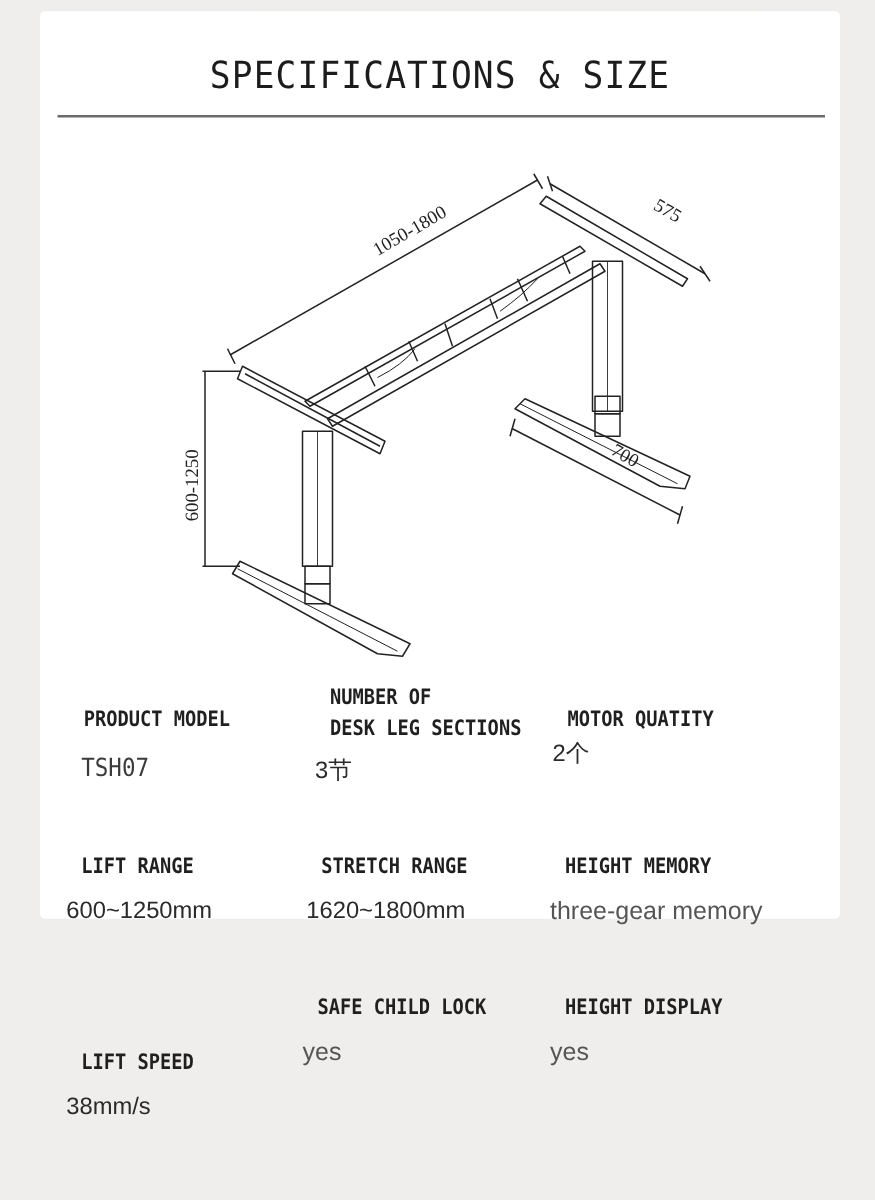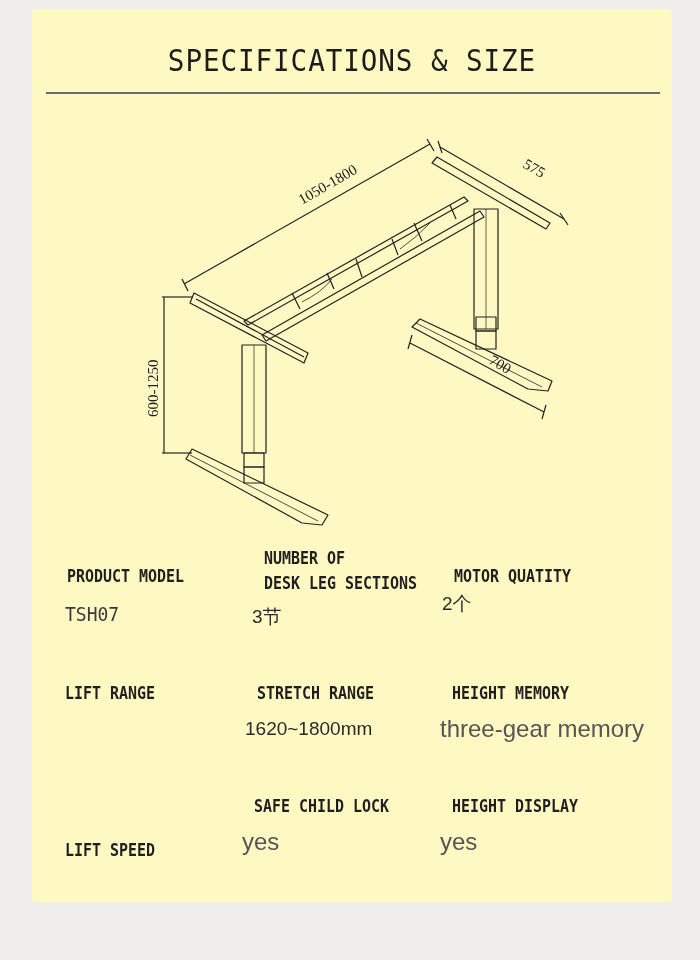--- a/index.html
+++ b/index.html
@@ -12,22 +12,22 @@
       background: #efeeec;
       position: relative;
       overflow: hidden;
       font-family: "DejaVu Sans", sans-serif;
     }
     .card {
       position: absolute;
       left: 32px;
       top: 9px;
       width: 640px;
-      height: 893px;
-      background: #fef9c3;
+      height: 726px;
+      background: #ffffff;
       border-radius: 4px;
     }
     .page-title {
       position: absolute;
       left: 0;
       top: 34px;
       width: 640px;
       text-align: center;
       font-family: "DejaVu Sans Mono", monospace;
       font-size: 30px;
@@ -88,21 +88,21 @@
       white-space: nowrap;
     }
     .spec-value.mono {
       font-family: "DejaVu Sans Mono", monospace;
       font-size: 20px;
       color: #3a3a3a;
       transform: scaleX(0.9);
     }
     .spec-value.muted {
       color: #555555;
-      font-size: 24px;
+      font-size: 20px;
     }
   </style>
 </head>
 <body>
 
 <div class="card">
   <div class="page-title">SPECIFICATIONS &amp; SIZE</div>
   <div class="divider"></div>
 
   <div class="diagram">
@@ -179,32 +179,34 @@
       <div class="spec-label" style="margin-top:3px;">DESK LEG SECTIONS</div>
       <div class="spec-value" style="margin-top:10px;">3节</div>
     </div>
     <div class="spec-cell" style="left:410px; top:556px;">
       <div class="spec-label">MOTOR QUATITY</div>
       <div class="spec-value" style="margin-top:4px;">2个</div>
     </div>
 
     <div class="spec-cell" style="left:21px; top:673px;">
       <div class="spec-label">LIFT RANGE</div>
+      <div class="spec-value" style="margin-top:12px;">600~1250mm</div>
     </div>
     <div class="spec-cell" style="left:213px; top:673px;">
       <div class="spec-label">STRETCH RANGE</div>
       <div class="spec-value" style="margin-top:12px;">1620~1800mm</div>
     </div>
     <div class="spec-cell" style="left:408px; top:673px;">
       <div class="spec-label">HEIGHT MEMORY</div>
       <div class="spec-value muted" style="margin-top:12px;">three-gear memory</div>
     </div>
 
     <div class="spec-cell" style="left:21px; top:786px;margin-top:44px;">
       <div class="spec-label">LIFT SPEED</div>
+      <div class="spec-value" style="margin-top:12px;">38mm/s</div>
     </div>
     <div class="spec-cell" style="left:210px; top:786px;">
       <div class="spec-label">SAFE CHILD LOCK</div>
       <div class="spec-value muted" style="margin-top:12px;">yes</div>
     </div>
     <div class="spec-cell" style="left:408px; top:786px;">
       <div class="spec-label">HEIGHT DISPLAY</div>
       <div class="spec-value muted" style="margin-top:12px;">yes</div>
     </div>
   </div>

